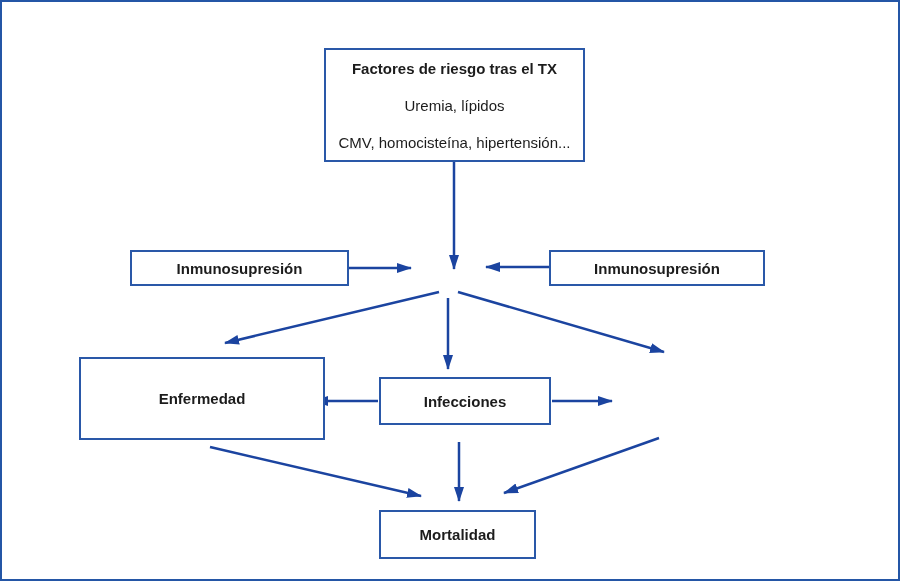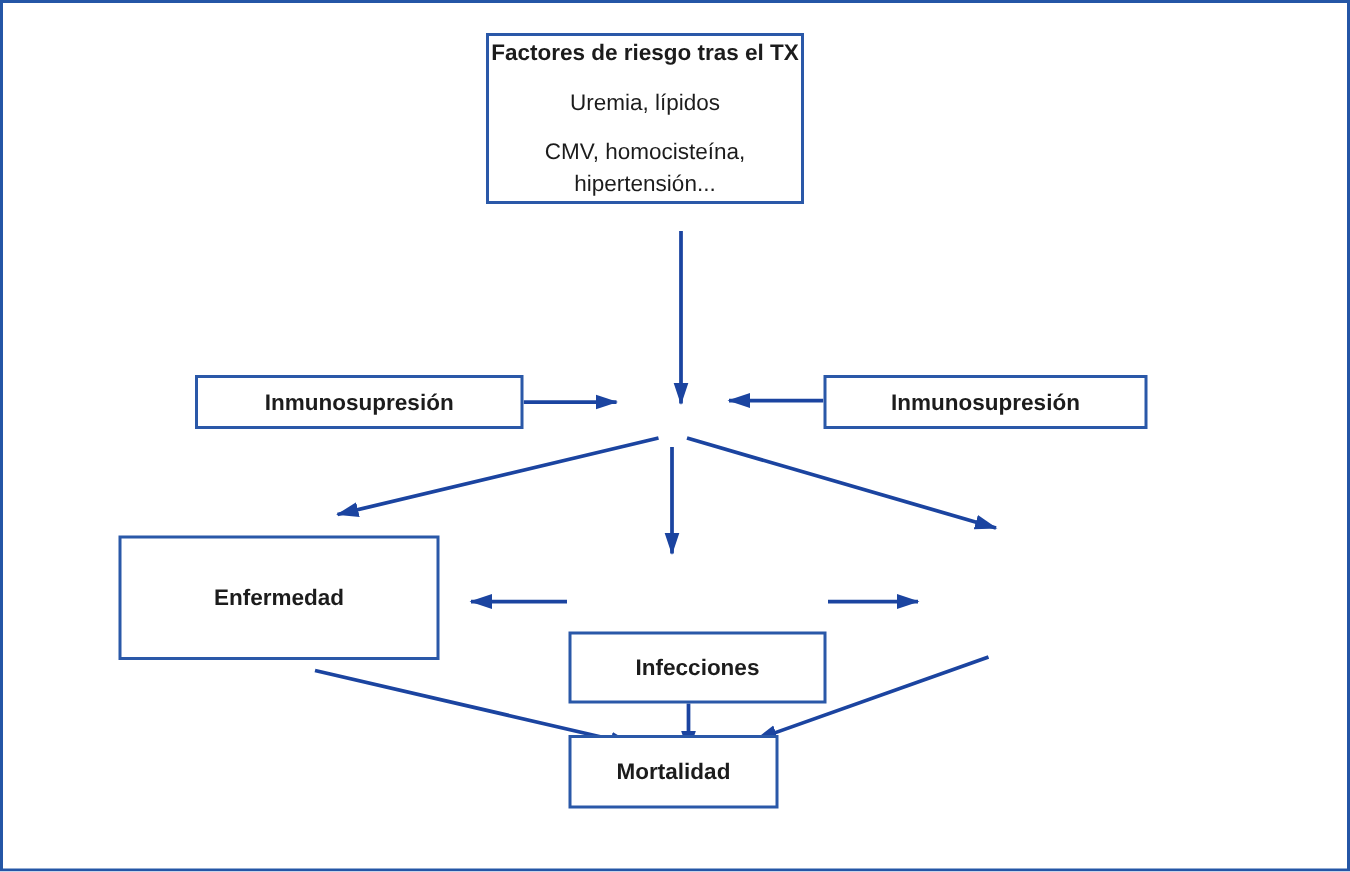--- a/index.html
+++ b/index.html
@@ -35,28 +35,29 @@
     align-items: center;
     justify-content: center;
     text-align: center;
     color: #1c1c1c;
     font-size: 15px;
     font-weight: bold;
     line-height: 21px;
   }
   .node .sub {
     font-weight: normal;
+    margin-top: 16px;
   }
-  #node-risk-factors  { left: 322px; top: 20px;  width: 212px; height: 114px; gap: 12px; }
+  #node-risk-factors  { left: 322px; top: 46px;  width: 261px; height: 114px; }
   #node-immuno-left   { left: 128px; top: 248px; width: 219px; height: 36px; }
   #node-immuno-right  { left: 547px; top: 248px; width: 216px; height: 36px; }
-  #node-cardio        { left: 77px;  top: 355px; width: 214px; height: 83px; }
-  #node-infections    { left: 377px; top: 375px; width: 172px; height: 48px; margin-top: 44px; }
+  #node-cardio        { left: 77px;  top: 355px; width: 246px; height: 83px; }
+  #node-infections    { left: 377px; top: 375px; width: 172px; height: 48px; }
   #node-neoplasms     { left: 643px; top: 375px; width: 174px; height: 50px; }
-  #node-mortality     { left: 377px; top: 488px; width: 140px; height: 49px; }
+  #node-mortality     { left: 377px; top: 508px; width: 157px; height: 49px; }
 </style>
 </head>
 <body>
 
 <div class="frame">
 
   <svg class="arrows" viewBox="0 0 900 581" xmlns="http://www.w3.org/2000/svg">
     <defs>
       <marker id="ah" markerUnits="userSpaceOnUse" markerWidth="16" markerHeight="12" refX="14" refY="6" orient="auto">
         <path d="M0,1 L15,6 L0,11 Z" fill="#1b44a0"></path>

